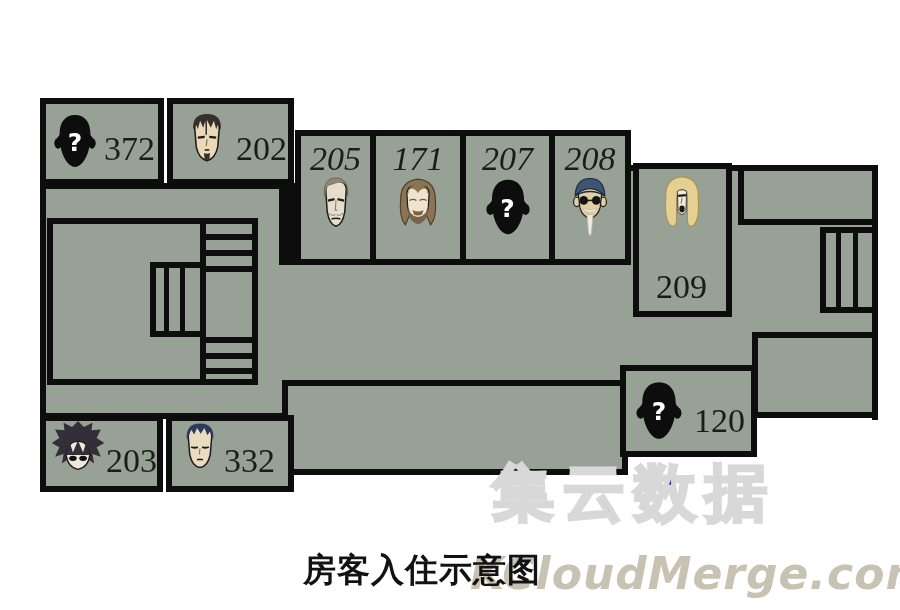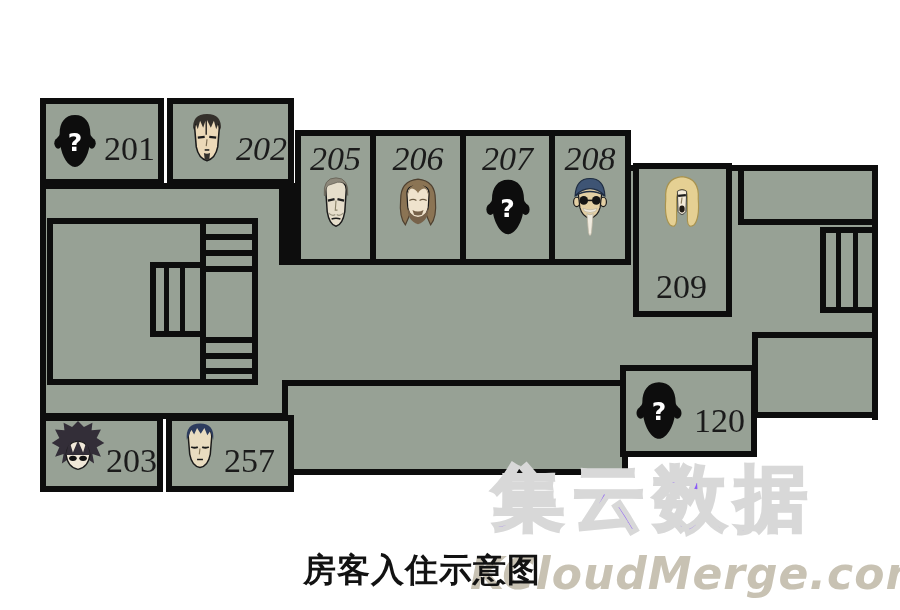--- a/index.html
+++ b/index.html
@@ -12,21 +12,21 @@
        line-height:1;white-space:nowrap;}
   .cell{position:absolute;display:flex;flex-direction:column;align-items:center;}
   .cell .num{position:static;margin-top:6px;font-style:italic;}
   .avatar{position:absolute;}
   .avatar svg{display:block;}
   .qmark{position:absolute;left:0;right:0;top:32%;text-align:center;color:#ffffff;
          font-weight:bold;font-size:25px;font-family:"DejaVu Sans",sans-serif;line-height:1;}
   #caption{position:absolute;left:303px;top:548px;font-family:"DejaVu Sans",sans-serif;
            font-weight:bold;font-size:33px;color:#121212;letter-spacing:1px;white-space:nowrap;z-index:30;}
   #wm1{position:absolute;left:492px;top:462px;font-family:Liberation Sans, sans-serif;font-weight:bold;
-       font-size:72px;letter-spacing:9px;color:#8b5cf6;-webkit-text-stroke:3px #d8d8d8;
+       font-size:62px;letter-spacing:9px;color:#4c1d95;-webkit-text-stroke:3px #d8d8d8;
        white-space:nowrap;z-index:10;line-height:1;}
   #wm2{position:absolute;left:470px;top:552px;font-family:"DejaVu Sans",sans-serif;font-weight:bold;
        font-style:italic;font-size:44px;color:#c8c2b3;letter-spacing:1px;white-space:nowrap;z-index:20;line-height:1;}
 </style>
 </head>
 <body>
 
 <div id="stage">
 
   <div class="fill" style="left:40px;top:183px;width:255px;height:236px;"></div>
@@ -72,52 +72,52 @@
   <div class="room" style="left:620px;top:365px;width:137px;height:92px;"></div>
 
   <div class="avatar" style="left:52px;top:110px;width:46px;height:62px;">
     <svg width="46" height="62" viewBox="0 0 60 74">
       <ellipse cx="8" cy="40" rx="5" ry="7" fill="#0d0d0d"></ellipse>
         <ellipse cx="52" cy="40" rx="5" ry="7" fill="#0d0d0d"></ellipse>
       <path d="M30 3 C17 3 10 13 10 27 C10 32 6 31 6 37 C6 42 10 43 11 43 C13 57 21 71 30 71 C39 71 47 57 49 43 C50 43 54 42 54 37 C54 31 50 32 50 27 C50 13 43 3 30 3 Z" fill="#0d0d0d"></path>
     </svg>
     <span class="qmark">?</span>
   </div>
-  <span class="num" style="left:104px;top:132px;">201</span>
+  <span class="num" style="left:104px;top:132px;">372</span>
 
   <div class="avatar" style="left:184px;top:110px;width:46px;height:60px;">
     <svg width="46" height="60" viewBox="0 0 60 74">
       <path d="M14 22 Q14 8 30 8 Q46 8 46 22 L44 46 Q41 61 30 64 Q19 61 16 46 Z" fill="#ecd9b8" stroke="#1a1a1a" stroke-width="2"></path>
       <path d="M12 24 Q10 3 30 3 Q50 3 48 24 L45 15 L42 23 L39 12 L35 21 L30 11 L30 30 L28 30 L28 12 L25 21 L21 12 L18 23 L15 15 Z" fill="#34302b"></path>
       <path d="M18 34 L27 33" stroke="#1a1a1a" stroke-width="3"></path>
       <path d="M33 33 L42 34" stroke="#1a1a1a" stroke-width="3"></path>
       <path d="M30 36 L29 45" stroke="#7a6a50" stroke-width="1.5"></path>
       <path d="M27 50 L33 50" stroke="#1a1a1a" stroke-width="2"></path>
       <path d="M26 54 Q30 56 34 54 L33 62 Q30 64 27 62 Z" fill="#34302b"></path>
     </svg>
   </div>
-  <span class="num" style="left:236px;top:132px;font-style:italic;">202</span>
+  <span class="num" style="left:236px;top:132px;">202</span>
 
   <div class="cell" style="left:301px;top:136px;width:69px;height:123px;">
     <span class="num">205</span>
     <div>
       <svg width="44" height="58" viewBox="0 0 60 78">
         <path d="M16 18 Q16 6 30 6 Q44 6 44 18 L42 48 Q39 66 30 68 Q21 66 18 48 Z" fill="#e6decb" stroke="#1a1a1a" stroke-width="2"></path>
         <path d="M14 26 Q12 2 30 2 Q48 2 46 26 L44 12 Q40 7 32 8 L20 12 Q15 15 16 26 Z" fill="#8e897b" stroke="#5f5b50" stroke-width="1"></path>
         <path d="M19 33 L28 31" stroke="#1f1f1f" stroke-width="3"></path>
         <path d="M32 31 L41 33" stroke="#1f1f1f" stroke-width="3"></path>
         <path d="M30 33 L29 46 L32 46" stroke="#8a8268" stroke-width="1.5" fill="none"></path>
         <path d="M20 50 Q25 55 29 52" stroke="#9a9480" stroke-width="1.5" fill="none"></path>
         <path d="M40 50 Q35 55 31 52" stroke="#9a9480" stroke-width="1.5" fill="none"></path>
         <path d="M24 58 Q30 56 36 58" stroke="#1a1a1a" stroke-width="2" fill="none"></path>
       </svg>
     </div>
   </div>
   <div class="cell" style="left:376px;top:136px;width:84px;height:123px;">
-    <span class="num">206</span>
+    <span class="num">171</span>
     <div>
       <svg width="54" height="60" viewBox="0 0 64 76">
         <path d="M32 4 Q10 6 10 30 Q8 52 16 62 L22 48 L42 48 L48 62 Q56 52 54 30 Q54 6 32 4 Z" fill="#8b7454" stroke="#4f4130" stroke-width="1.5"></path>
         <path d="M18 22 Q18 12 32 12 Q46 12 46 22 L45 40 Q42 54 32 56 Q22 54 19 40 Z" fill="#efe3cd" stroke="#1a1a1a" stroke-width="1.5"></path>
         <path d="M18 27 Q20 10 32 10 Q44 10 46 27 L43 18 Q40 13 33 20 L32 22 L31 20 Q24 13 21 18 Z" fill="#8b7454"></path>
         <path d="M21 31 Q26 28 30 31" stroke="#6b5b43" stroke-width="1.5" fill="none"></path>
         <path d="M34 31 Q38 28 43 31" stroke="#6b5b43" stroke-width="1.5" fill="none"></path>
         <path d="M19 38 Q18 57 32 61 Q46 57 45 38 Q44 50 32 52 Q20 50 19 38 Z" fill="#77624a"></path>
         <path d="M25 43 Q32 47 39 43 L37 49 Q32 51 27 49 Z" fill="#77624a"></path>
       </svg>
@@ -187,19 +187,19 @@
   <div class="avatar" style="left:178px;top:420px;width:44px;height:57px;">
     <svg width="44" height="57" viewBox="0 0 60 72">
       <path d="M14 20 Q14 6 30 6 Q46 6 46 20 L44 44 Q41 60 30 62 Q19 60 16 44 Z" fill="#e9dcc0" stroke="#1a1a1a" stroke-width="2"></path>
       <path d="M12 24 Q10 2 30 2 Q50 2 48 24 L44 12 L40 18 L36 8 L31 16 L26 8 L22 17 L18 10 L15 18 Z" fill="#2d3c5e"></path>
       <path d="M18 34 Q22 36 27 34" stroke="#1a1a1a" stroke-width="2.5" fill="none"></path>
       <path d="M33 34 Q38 36 42 34" stroke="#1a1a1a" stroke-width="2.5" fill="none"></path>
       <path d="M30 36 L29 44" stroke="#8a7a5a" stroke-width="1.5"></path>
       <path d="M26 51 L34 51" stroke="#1a1a1a" stroke-width="2"></path>
     </svg>
   </div>
-  <span class="num" style="left:224px;top:444px;">257</span>
+  <span class="num" style="left:224px;top:444px;">332</span>
 
   <div id="wm1">集云数据</div>
   <div id="wm2">KCloudMerge.com</div>
   <div id="caption">房客入住示意图</div>
 
 </div>
 
 </body></html>

